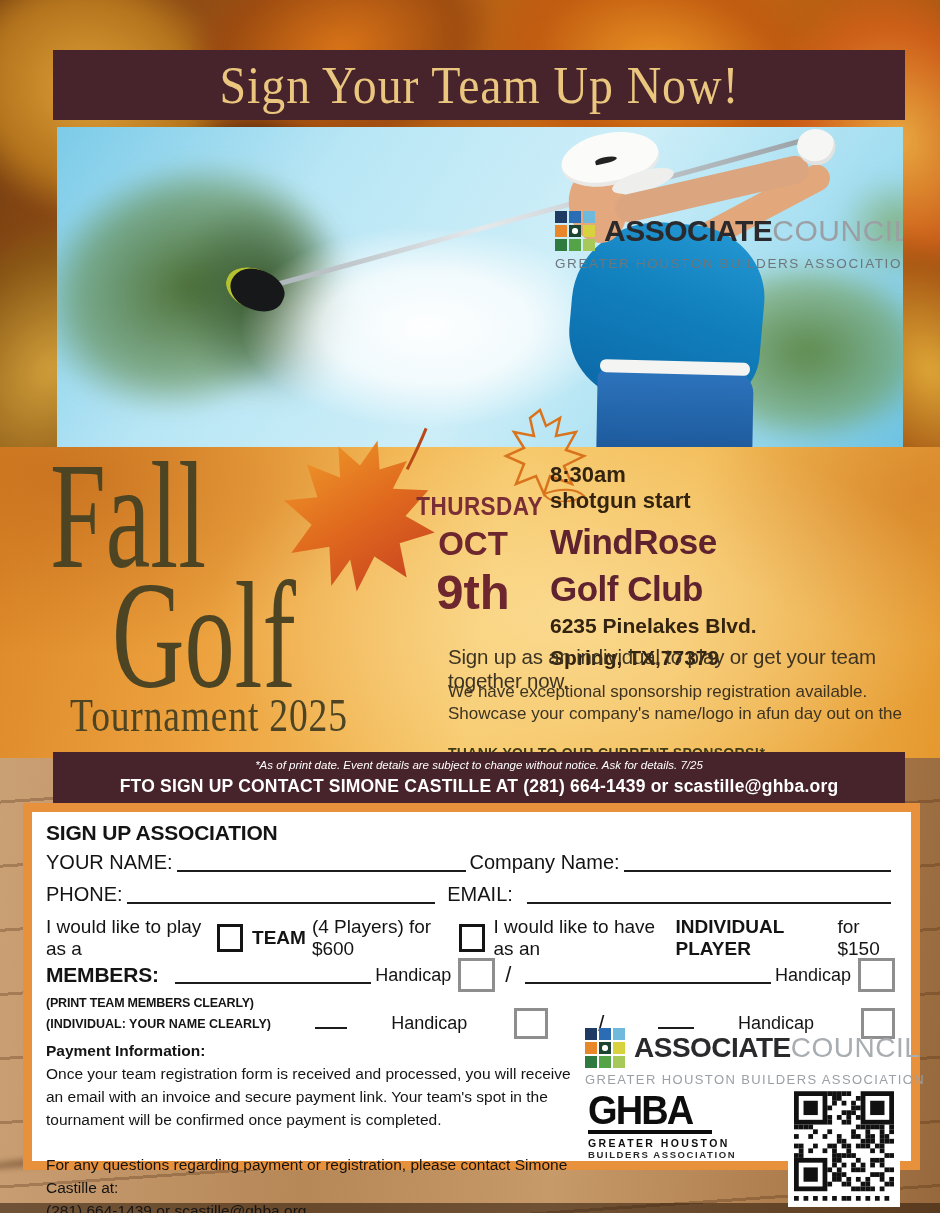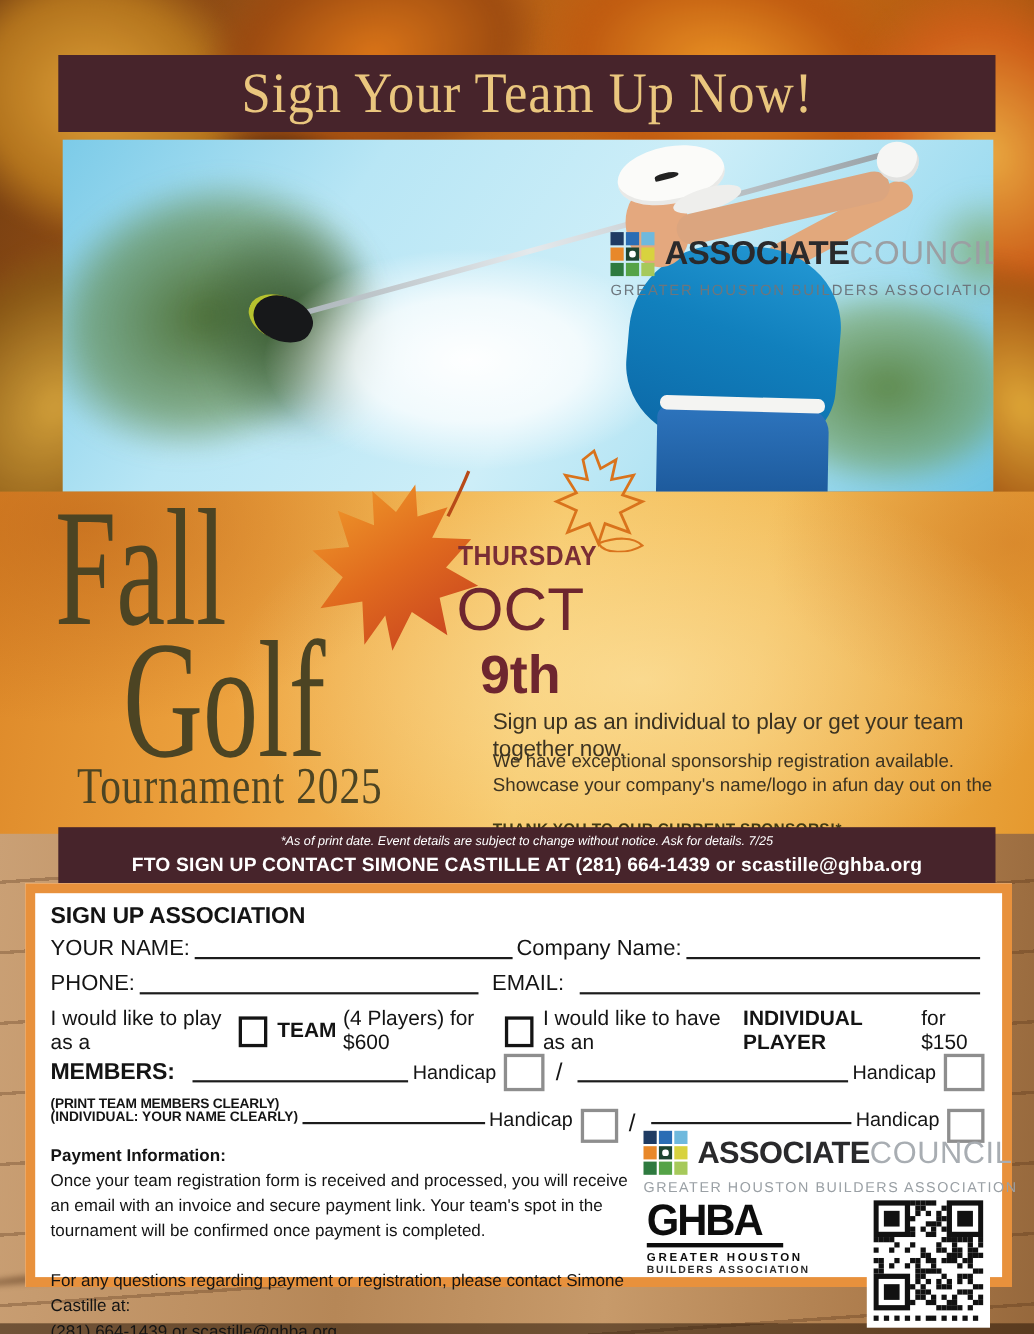--- a/index.html
+++ b/index.html
@@ -84,21 +84,21 @@
       linear-gradient(100deg,#dd8828 0%,#eda33f 25%,#f6c768 52%,#f3bd5a 72%,#e5992f 100%); }
   .fall-line { position:absolute; font-family:"Liberation Serif", serif; color:#4c4423; line-height:.78; transform-origin:left top; white-space:nowrap; }
   .fall-f { left:50px; top:10px; font-size:152px; transform:scaleX(.66); }
   .fall-g { left:112px; top:130px; font-size:152px; transform:scaleX(.66); }
   .fall-t { left:70px; top:250px; font-size:47px; transform:scaleX(.8); letter-spacing:1px; }
   .leaf-photo { position:absolute; left:258px; top:-38px; }
   .leaf-sketch { position:absolute; left:480px; top:-55px; }
 
   .day-block { position:absolute; left:410px; top:45px; width:126px; text-align:center; color:#7a2e35; }
   .day-line1 { font-size:25px; font-weight:bold; transform:scaleX(.9); transform-origin:center; letter-spacing:.5px; }
-  .day-line2 { font-size:55px; font-weight:normal; margin-top:6px; line-height:1; color:#6e262f; }
+  .day-line2 { font-size:33px; font-weight:bold; margin-top:6px; line-height:1; color:#6e262f; }
   .day-line3 { font-size:49px; font-weight:bold; margin-top:8px; line-height:1; color:#6e262f; }
 
   .venue-block { position:absolute; left:550px; top:15px; color:#33230f; }
   .venue-time { font-size:22px; font-weight:bold; line-height:1.18; }
   .venue-name { font-size:35px; font-weight:bold; color:#5f2330; line-height:1.05; margin-top:10px; letter-spacing:-.5px; }
   .venue-addr { font-size:21px; font-weight:bold; line-height:1.2; margin-top:6px; }
 
   .prices { position:absolute; left:748px; top:33px; color:#4d4d25; font-weight:bold; font-size:21px; line-height:1.15; }
   .price-group2 { margin-top:20px; }
 
@@ -121,21 +121,21 @@
   .row-name { left:14px; right:16px; top:38px; font-size:20px; }
   .row-phone { left:14px; right:16px; top:70px; font-size:20px; }
   .line { border-bottom:2px solid #1c1c1c; height:1.1em; margin:0 4px 2px 4px; }
   .row-options { left:14px; right:16px; top:104px; font-size:19px; display:flex; align-items:center; }
   .checkbox { width:26px; height:28px; border:3px solid #141414; background:#fff; margin:0 9px; flex:none; }
   .row-members { left:14px; right:16px; top:146px; font-size:18px; display:flex; align-items:center; }
   .members-label { font-size:21px; font-weight:bold; letter-spacing:-.2px; }
   .hbox { width:37px; height:34px; border:3px solid #8e8e8e; background:#fff; margin-left:7px; flex:none; }
   .slash { font-size:22px; margin:0 10px; }
   .note1 { left:14px; top:184px; font-size:12.5px; font-weight:bold; letter-spacing:-.2px; }
-  .row-note2 { left:14px; right:16px; top:196px; font-size:12.5px; display:flex; align-items:flex-start; }
+  .row-note2 { left:14px; right:16px; top:196px; font-size:12.5px; display:flex; align-items:center;gap:40px; }
   .note2-label { font-weight:bold; white-space:nowrap; }
   .row-note2 .hlabel { font-size:18px; }
   .row-note2 .hbox { width:34px; height:31px; }
   .pay-block { left:14px; top:228px; width:540px; font-size:15.5px; line-height:1.48; }
   .pay-heading { font-weight:bold; }
   .pay-questions { margin-top:22px; }
 
   .form-ac { position:absolute; left:553px; top:216px; }
   .form-ac .ac-grid { width:40px; height:40px; }
   .form-ac .ac-word { font-size:28px; }
@@ -238,20 +238,28 @@
     <div class="fall-line fall-f">Fall</div>
     <div class="fall-line fall-g">Golf</div>
     <div class="fall-line fall-t">Tournament 2025</div>
 
     <div class="day-block">
       <div class="day-line1">THURSDAY</div>
       <div class="day-line2">OCT</div>
       <div class="day-line3">9th</div>
     </div>
 
+    <div class="venue-block">
+      <div class="venue-time">8:30am</div>
+      <div class="venue-time">shotgun start</div>
+      <div class="venue-name">WindRose</div>
+      <div class="venue-name">Golf Club</div>
+      <div class="venue-addr">6235 Pinelakes Blvd.</div>
+      <div class="venue-addr">Spring, TX,77379</div>
+    </div>
 
 
     <div class="cta">Sign up as an individual to play or get your team together now.</div>
     <div class="sponsor">
       <div class="sponsor-line">We have exceptional sponsorship registration available.</div>
       <div class="sponsor-line">Showcase your company's name/logo in afun day out on the</div>
       <div class="sponsor-thanks">THANK YOU TO OUR CURRENT SPONSORS!*</div>
     </div>
   </div>
 

